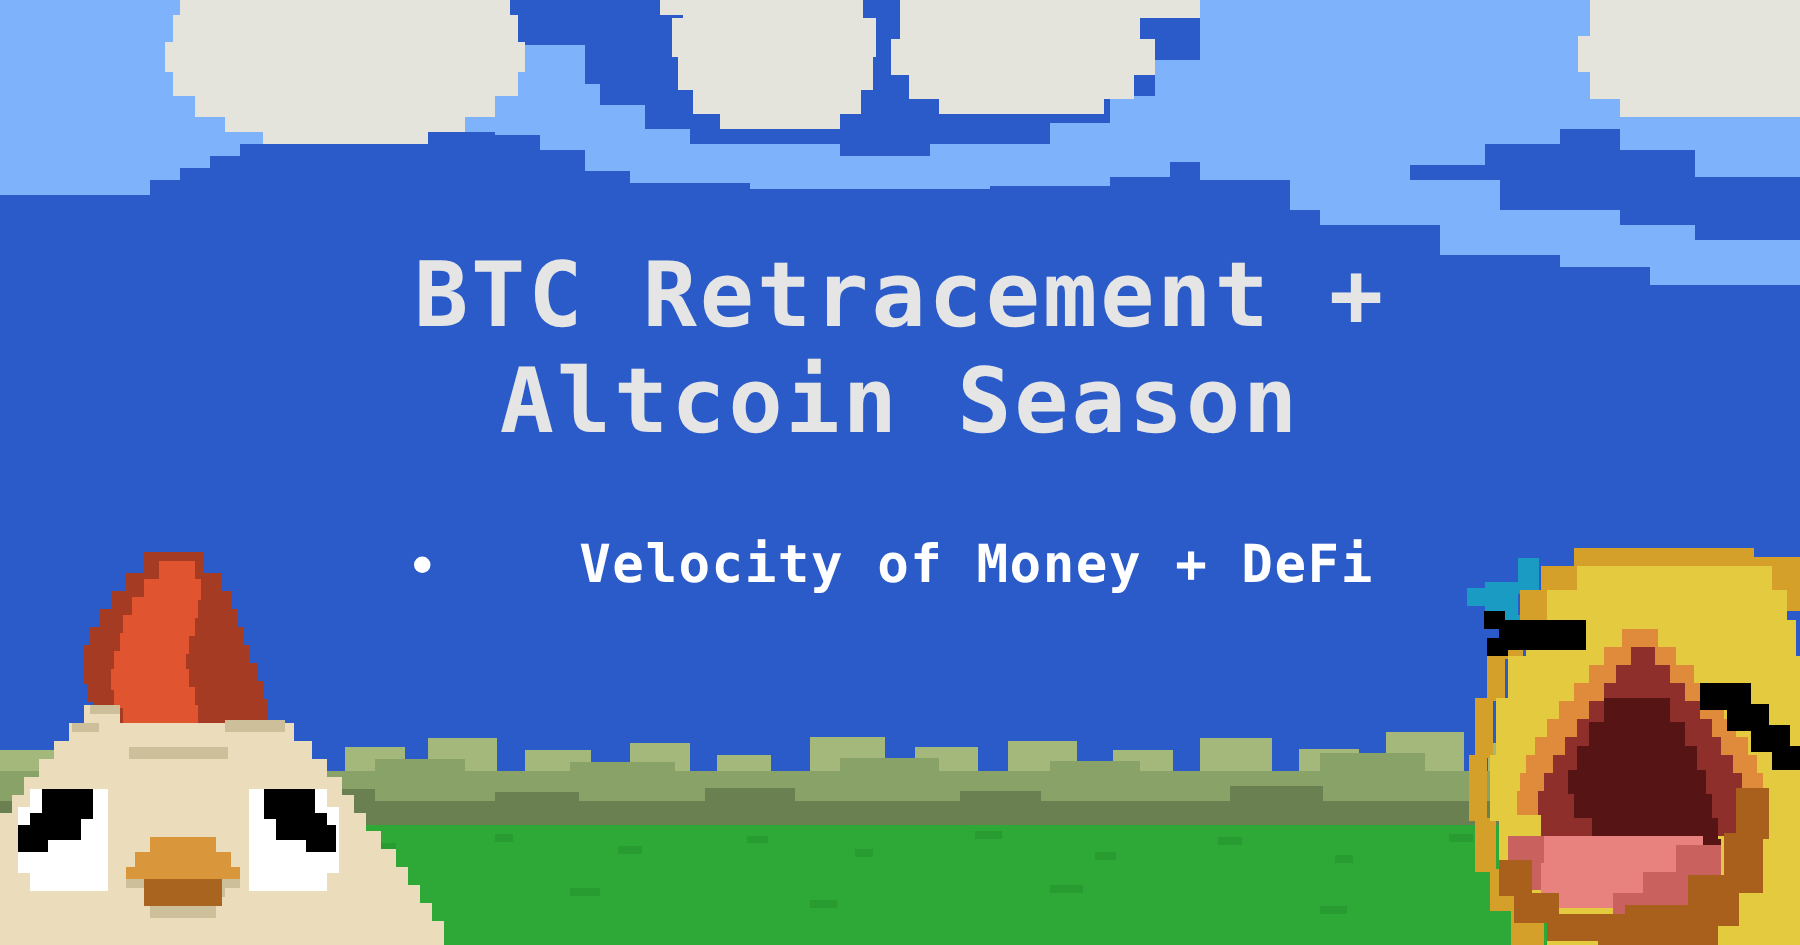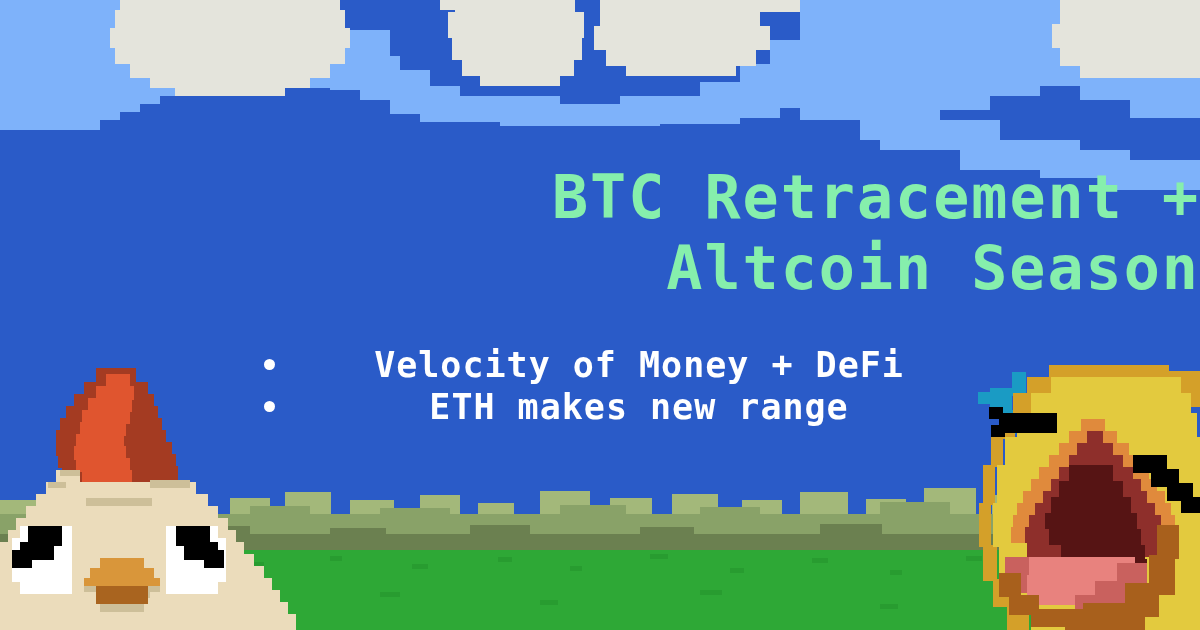--- a/index.html
+++ b/index.html
@@ -39,39 +39,39 @@
     height: 630px;
     z-index: 40;
     pointer-events: none;
   }
 
   #title {
     position: absolute;
     top: 122px;
     left: 0;
     width: 1200px;
-    text-align: right;
-    color: #86efac;
+    text-align: center;
+    color: #e5e5e5;
     font-family: "DejaVu Sans Mono", monospace;
     font-weight: 700;
     font-size: 60px;
     line-height: 71px;
     letter-spacing: 2px;
     white-space: pre-line;
     -webkit-font-smoothing: none;
     font-smooth: never;
   }
 
   #bullet-list {
     position: absolute;
     top: 340px;
     left: 255px;
     width: 760px;
     list-style: none;
-    margin: 4px;
+    margin: 16px;
     padding: 0;
   }
   .bullet-row {
     position: relative;
     height: 42px;
     line-height: 42px;
   }
   .bullet-dot {
     position: absolute;
     left: 5px;
@@ -478,20 +478,16 @@
 
   <div id="text-block">
     <h1 id="title">BTC Retracement +
 Altcoin Season</h1>
 
     <ul id="bullet-list">
       <li class="bullet-row">
         <span class="bullet-dot"></span>
         <span class="bullet-label">Velocity of Money + DeFi</span>
       </li>
-      <li class="bullet-row">
-        <span class="bullet-dot"></span>
-        <span class="bullet-label">ETH makes new range</span>
-      </li>
     </ul>
   </div>
 
 </div>
 
 </body></html>

